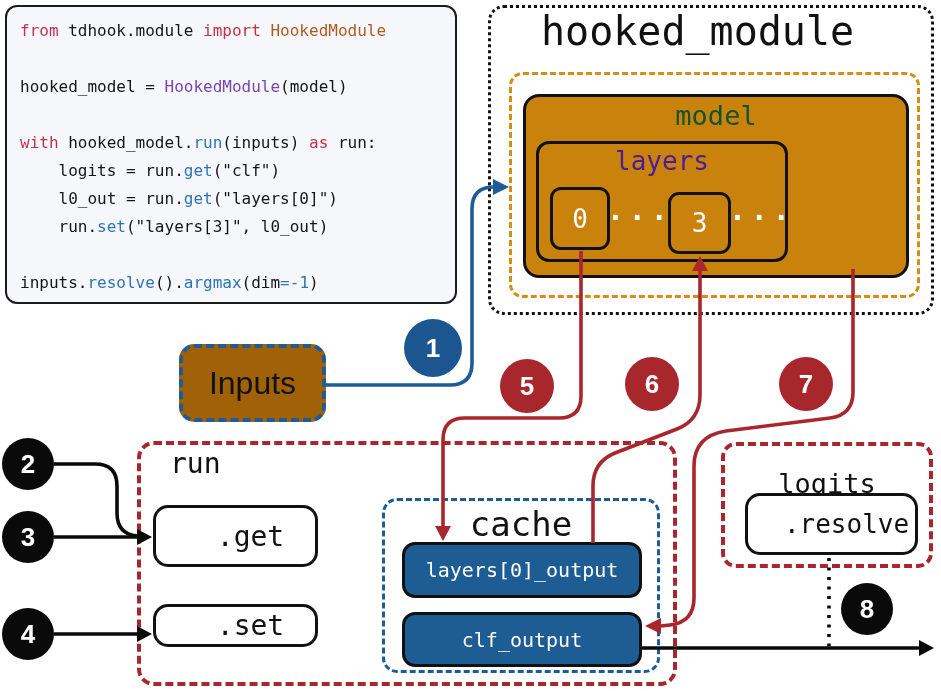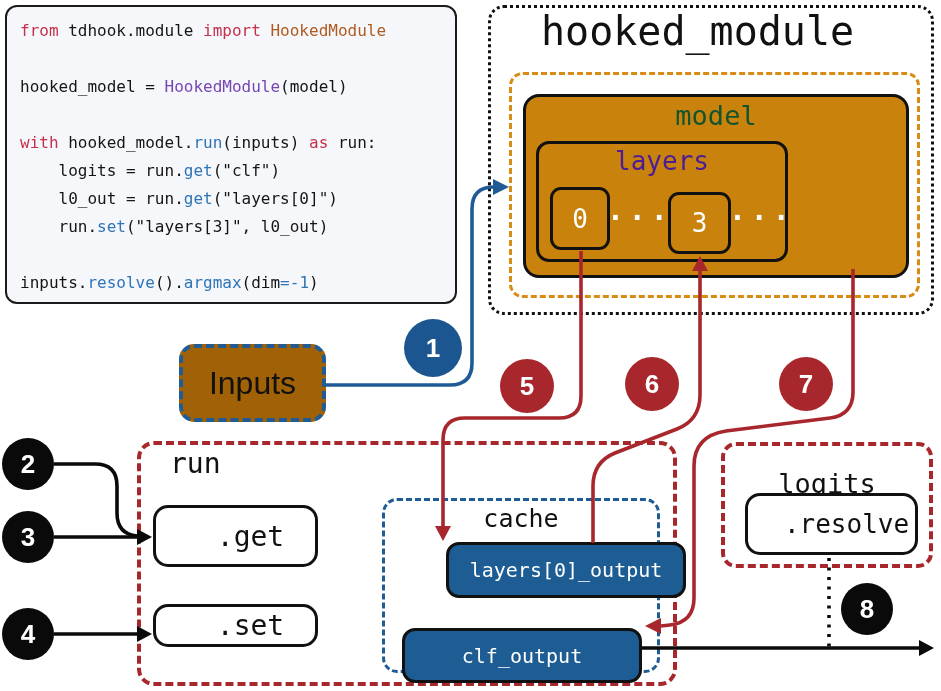--- a/index.html
+++ b/index.html
@@ -38,25 +38,25 @@
               font-family:"Liberation Sans",sans-serif;font-size:32px;color:#111;}
 
   
   .run-box{left:137px;top:441px;width:540px;height:245px;border:4px dashed #A8272C;border-radius:17px;}
   .run-title{left:170px;top:447px;font-size:28px;}
   .pill{background:#fff;border:3px solid #111;border-radius:15px;display:flex;align-items:center;
         justify-content:center;font-size:28px;color:#111;padding-left:30px;}
   .get-box{left:153px;top:505px;width:165px;height:62px;}
   .set-box{left:153px;top:604px;width:165px;height:43px;}
   .cache-box{left:382px;top:498px;width:278px;height:175px;border:3.5px dashed #1F5C95;border-radius:15px;}
-  .cache-title{left:382px;top:504px;width:278px;text-align:center;font-size:25px;}
+  .cache-title{left:382px;top:504px;width:278px;text-align:center;font-size:34px;}
   .slot{background:#1E5C94;border:3.5px solid #111;border-radius:13px;display:flex;align-items:center;
         justify-content:center;color:#fff;font-size:20px;}
-  .slot1{left:402px;top:542px;width:240px;height:56px;margin-left:44px;}
-  .slot2{left:402px;top:612px;width:240px;height:55px;margin-top:16px;}
+  .slot1{left:402px;top:542px;width:240px;height:56px;}
+  .slot2{left:402px;top:612px;width:240px;height:55px;}
   .logits-box{left:721px;top:442px;width:212px;height:126px;border:4px dashed #A8272C;border-radius:15px;}
   .logits-title{left:721px;top:448px;width:212px;text-align:center;font-size:27px;margin-top:20px;}
   .resolve-box{left:745px;top:493px;width:173px;height:62px;font-size:26px;}
 
   
   .badge{border-radius:50%;display:flex;align-items:center;justify-content:center;color:#fff;
          font-family:"Liberation Sans",sans-serif;font-weight:bold;font-size:26px;z-index:6;}
   .badge-blue{background:#1B5691;} .badge-red{background:#A8272C;} .badge-black{background:#0a0a0a;}
   .b1{left:404px;top:319px;width:58px;height:58px;}
   .b5{left:500px;top:359px;width:54px;height:54px;}

